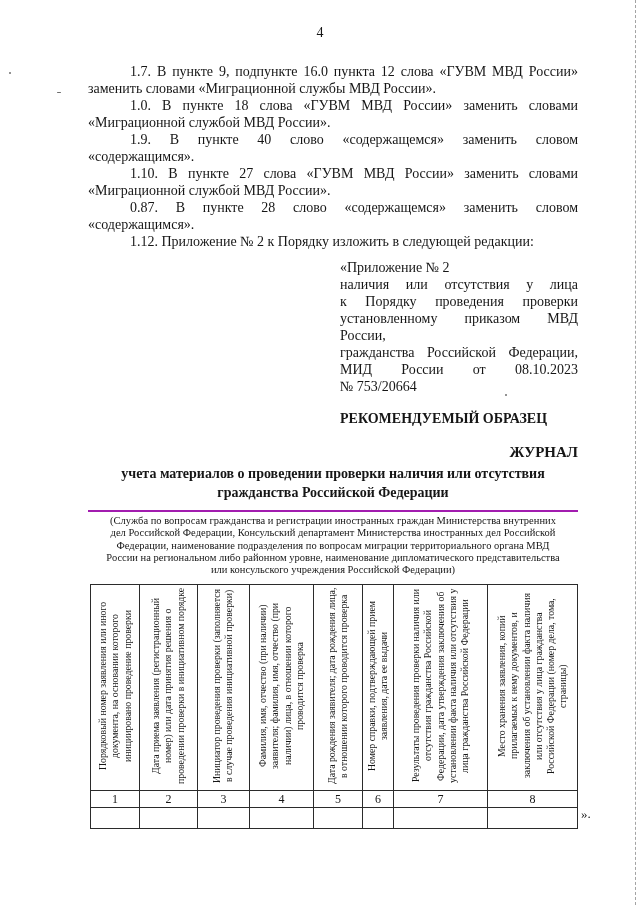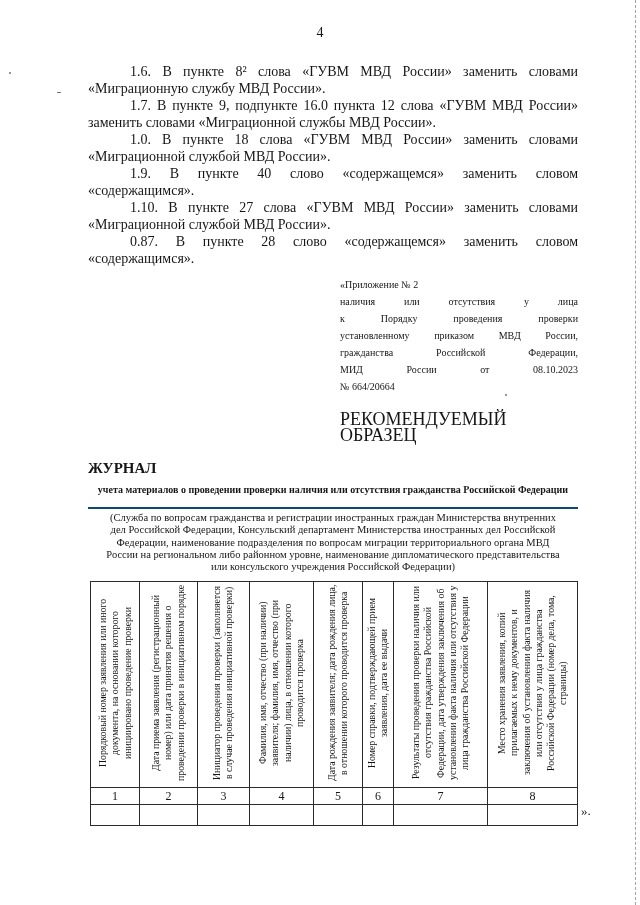--- a/index.html
+++ b/index.html
@@ -35,52 +35,52 @@
     font-size: 14px;
     line-height: 17px;
     text-align: justify;
     text-indent: 42px;
     hyphens: none;
   }
 
   .appendix {
     margin: 9px 0 0 252px;
     width: 238px;
-    font-size: 10px;
+    font-size: 14px;
     line-height: 17px;
   }
   .apx-line { text-align: justify; text-align-last: justify; }
   .apx-line.first, .apx-line.last { text-align-last: left; }
 
   .recommended {
     margin: 16px 0 0 252px;
-    font-weight: normal;
-    font-size: 18px;
+    font-weight: bold;
+    font-size: 14px;
     line-height: 16px;
   }
 
   .journal-title {
     margin-top: 17px;
-    text-align: left;
+    text-align: right;
     font-weight: bold;
     font-size: 15px;
     line-height: 17px;
   }
   .journal-subtitle {
     margin: 3px auto 0 auto;
     max-width: 474px;
     text-align: center;
     font-weight: bold;
-    font-size: 10px;
+    font-size: 14px;
     line-height: 19px;
   }
 
   .org-block {
     margin-top: 8px;
-    border-top: 2px solid #0c4a6e;
+    border-top: 2px solid #a21caf;
     padding-top: 3px;
   }
   .org-text {
     max-width: 458px;
     margin: 0 auto;
     text-align: center;
     font-size: 10.5px;
     line-height: 12.3px;
   }
 
@@ -118,35 +118,35 @@
 
 <div class="page">
   <div class="scan-edge"></div>
   <div class="speck s1"></div>
   <div class="speck s2"></div>
   <div class="speck s3"></div>
 
   <div class="page-number">4</div>
 
   <div class="content">
-    <p class="para">1.6. В пункте 8² слова «ГУВМ МВД России» заменить словами «Миграционную службу МВД России».</p>
     <p class="para">1.7. В пункте 9, подпункте 16.0 пункта 12 слова «ГУВМ МВД России» заменить словами «Миграционной службы МВД России».</p>
     <p class="para">1.0. В пункте 18 слова «ГУВМ МВД России» заменить словами «Миграционной службой МВД России».</p>
     <p class="para">1.9. В пункте 40 слово «содержащемся» заменить словом «содержащимся».</p>
     <p class="para">1.10. В пункте 27 слова «ГУВМ МВД России» заменить словами «Миграционной службой МВД России».</p>
     <p class="para">0.87. В пункте 28 слово «содержащемся» заменить словом «содержащимся».</p>
+    <p class="para">1.12. Приложение № 2 к Порядку изложить в следующей редакции:</p>
 
     <div class="appendix">
       <div class="apx-line first">«Приложение № 2</div>
       <div class="apx-line">наличия или отсутствия у лица</div>
       <div class="apx-line">к Порядку проведения проверки</div>
       <div class="apx-line">установленному приказом МВД России,</div>
       <div class="apx-line">гражданства Российской Федерации,</div>
       <div class="apx-line">МИД России от 08.10.2023</div>
-      <div class="apx-line last">№ 664/20664</div>
+      <div class="apx-line last">№ 753/20664</div>
     </div>
 
     <div class="recommended">РЕКОМЕНДУЕМЫЙ ОБРАЗЕЦ</div>
 
     <div class="journal-title">ЖУРНАЛ</div>
     <div class="journal-subtitle">учета материалов о проведении проверки наличия или отсутствия гражданства Российской Федерации</div>
 
     <div class="org-block">
       <div class="org-text">(Служба по вопросам гражданства и регистрации иностранных граждан Министерства внутренних дел Российской Федерации, Консульский департамент Министерства иностранных дел Российской Федерации, наименование подразделения по вопросам миграции территориального органа МВД России на региональном либо районном уровне, наименование дипломатического представительства или консульского учреждения Российской Федерации)</div>
     </div>

